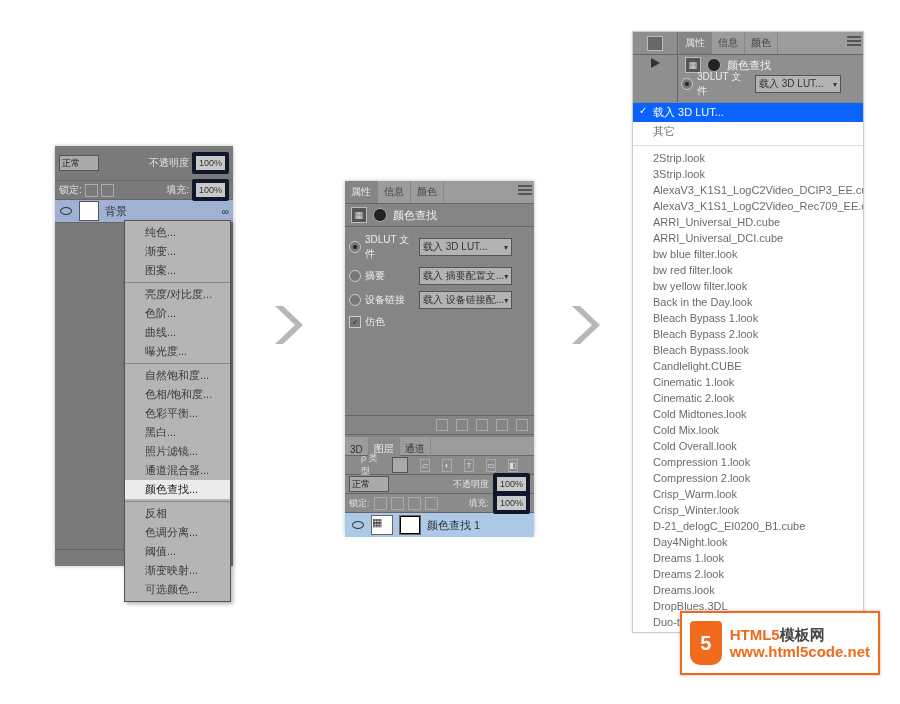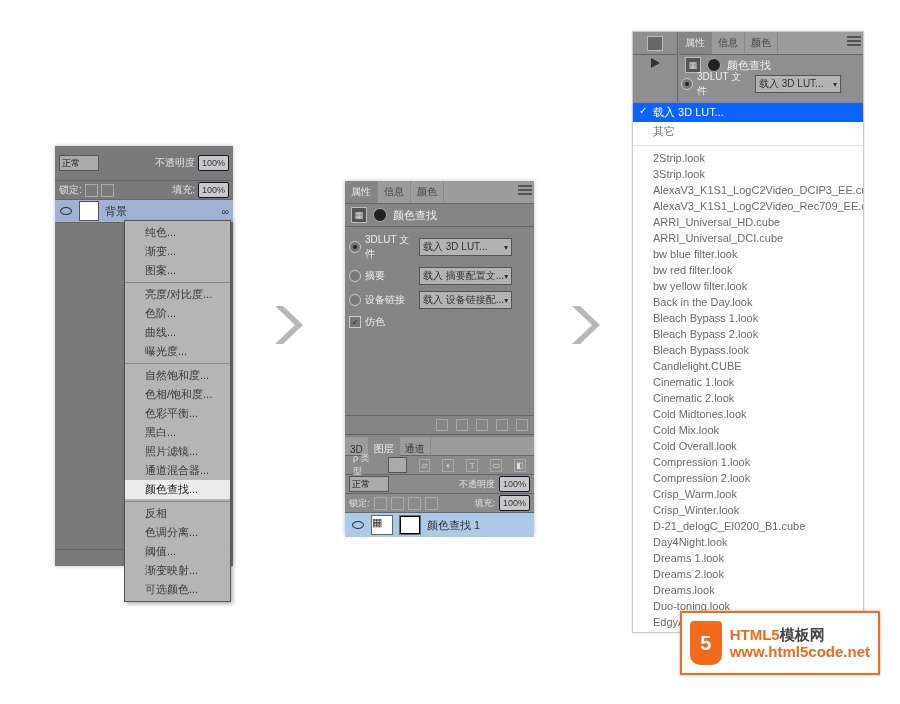--- a/index.html
+++ b/index.html
@@ -38,21 +38,21 @@
     background: #aaa;
     border: 1px solid #555;
     height: 14px;
     line-height: 14px;
     font-size: 9px;
     color: #222;
     padding: 0 2px;
   }
   .p1-pill {
     background: #c9c9c9;
-    border: 1px solid #0f172a;
+    border: 4px solid #0f172a;
     border-radius: 2px;
     height: 14px;
     line-height: 14px;
     font-size: 9px;
     color: #333;
     padding: 0 3px;
   }
   .p1-row2 {
     height: 18px;
     border-bottom: 1px solid #666;
@@ -247,21 +247,21 @@
   .p2 .layers-pane {
     position:absolute; left:0; right:0; bottom:0; height:98px;
     background:#8b8b8b;
   }
   .lay-tabs {
     height:18px; background:#9c9c9c; display:flex; font-size:10px; border-bottom:1px solid #666;
   }
   .lay-tabs .tab{padding:12px 5px;display:flex;align-items:center;color:#333;border-right:1px solid #888;}
   .lay-tabs .tab.active{background:#8b8b8b;color:#eee;}
   .lay-opts {
-    height:18px; display:flex;align-items:center;gap:12px;padding:0 8px;font-size:9px;color:#e0e0e0;border-bottom:1px solid #666;
+    height:18px; display:flex;align-items:center;gap:12px;padding:0 16px;font-size:9px;color:#e0e0e0;border-bottom:1px solid #666;
   }
   .miniic { width:11px;height:11px;border:1px solid #aaa;font-size:8px;display:flex;align-items:center;justify-content:center;color:#ddd;}
   .lay-opts2 { height:18px; display:flex;align-items:center;gap:4px;padding:0 4px;font-size:9px;color:#e0e0e0;border-bottom:1px solid #666;}
   .lay-list { }
   .lay-row {
     height:24px; display:flex; align-items:center; gap:6px; padding:0 6px;
     font-size:11px; color:#333;
   }
   .lay-row.sel { background:#accae8; }
   .lay-row .tw { width:20px; height:18px; border:1px solid #666; background:#fff;}
@@ -586,20 +586,21 @@
       <div class="lut-item">Cold Overall.look</div>
       <div class="lut-item">Compression 1.look</div>
       <div class="lut-item">Compression 2.look</div>
       <div class="lut-item">Crisp_Warm.look</div>
       <div class="lut-item">Crisp_Winter.look</div>
       <div class="lut-item">D-21_delogC_EI0200_B1.cube</div>
       <div class="lut-item">Day4Night.look</div>
       <div class="lut-item">Dreams 1.look</div>
       <div class="lut-item">Dreams 2.look</div>
       <div class="lut-item">Dreams.look</div>
+      <div class="lut-item">DropBlues.3DL</div>
       <div class="lut-item">Duo-toning.look</div>
       <div class="lut-item">EdgyAmber.3DL</div>
     </div>
 </div>
 
 <div class="logo">
   <div class="shield">5</div>
   <div class="txts">
     <div class="t1"><b>HTML5</b><span>模板网</span></div>
     <div class="t2">www.html5code.net</div>

